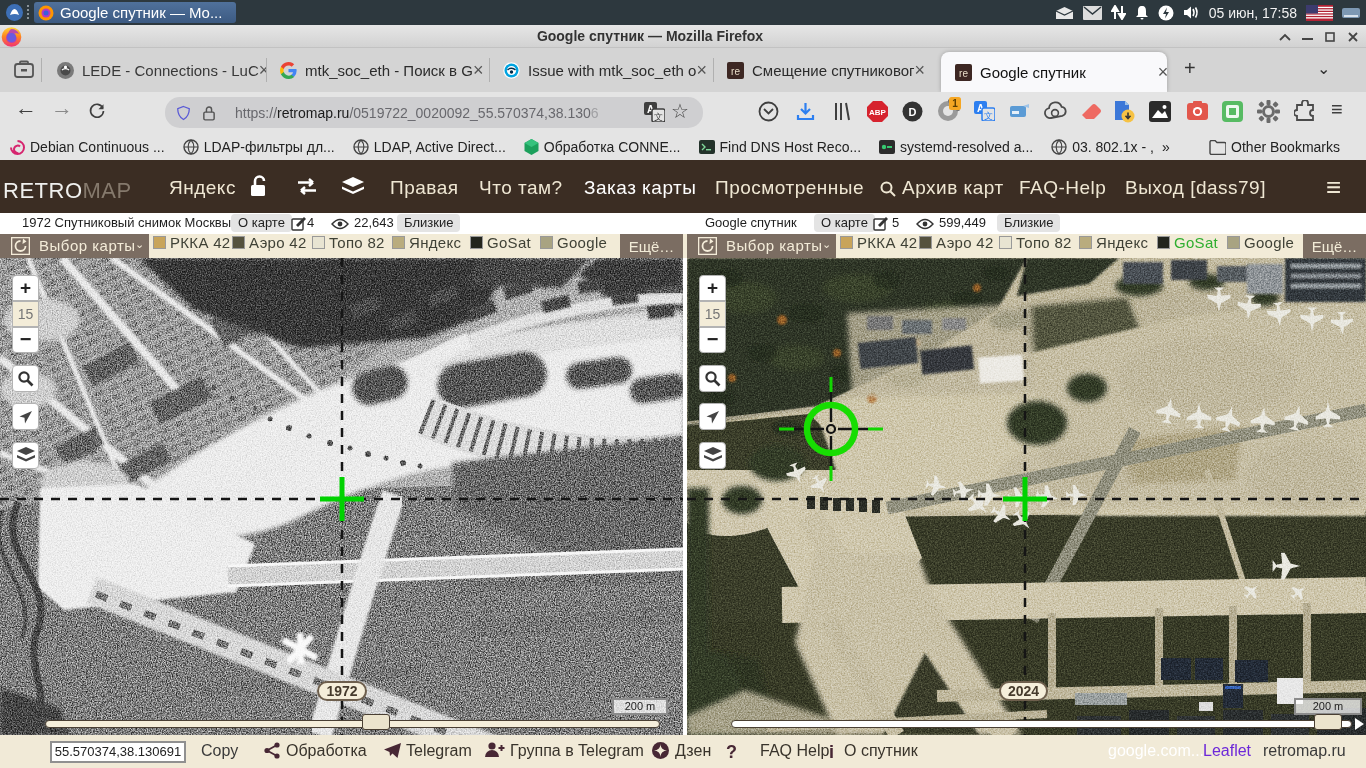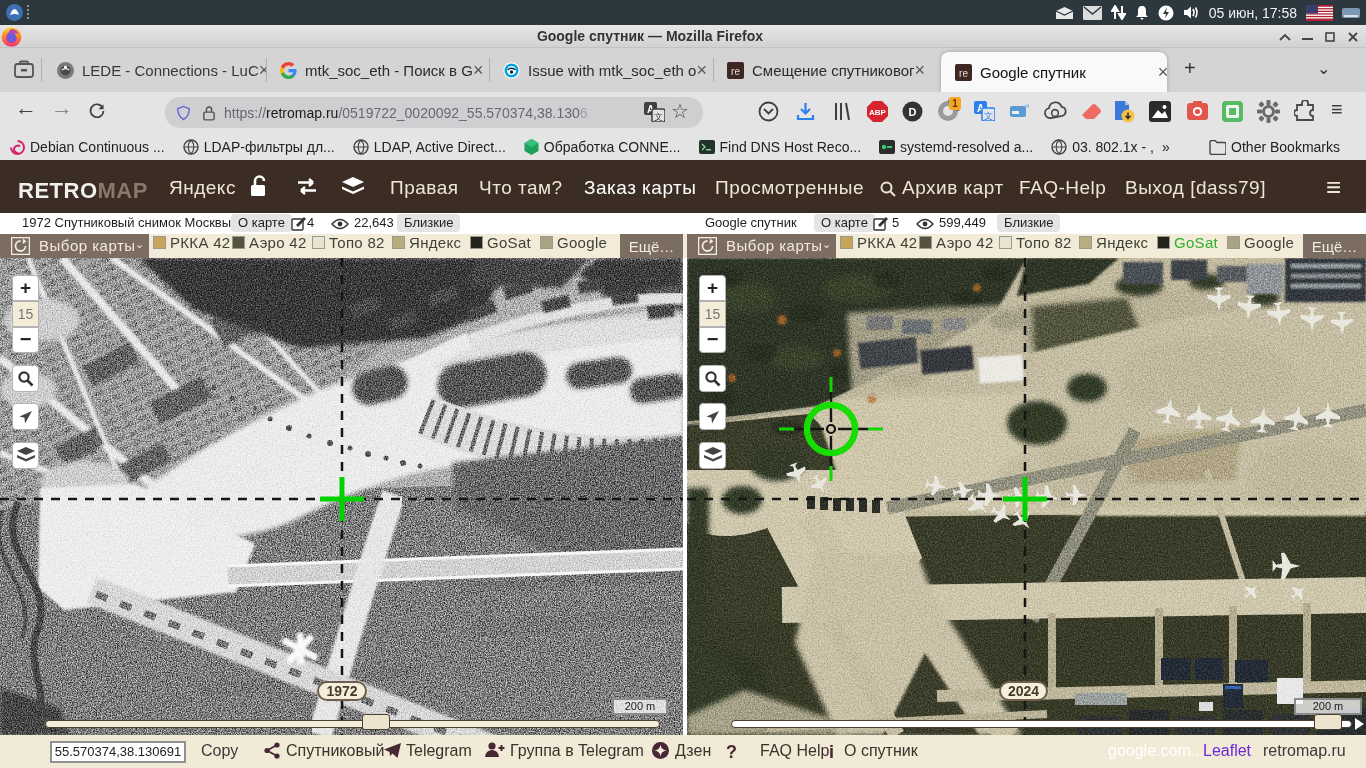--- a/index.html
+++ b/index.html
@@ -25,21 +25,21 @@
 
 #navbar{position:absolute;top:92px;left:0;width:1366px;height:42px;background:#e4e4e4}
 #urlbar{position:absolute;left:165px;top:5px;width:538px;height:31px;background:#cfcfd1;border-radius:15px;display:flex;align-items:center;font-size:14px;color:#68686d;overflow:hidden}
 .navico{position:absolute;top:6px;color:#3f3f3f}
 
 #bmbar{position:absolute;top:134px;left:0;width:1366px;height:26px;background:#e4e4e4;display:flex;align-items:center;font-size:14px;color:#222}
 .bm{display:flex;align-items:center;margin-right:18px;white-space:nowrap}
 .bm svg{margin-right:5px}
 
 #rmheader{position:absolute;top:160px;left:0;width:1366px;height:53px;background:#3b2d23;color:#efe7d3}
-#rmheader .logo{position:absolute;left:18px;top:18px;font-size:22px;letter-spacing:.5px;color:#f0f0ee;font-weight:bold}
+#rmheader .logo{position:absolute;left:3px;top:18px;font-size:22px;letter-spacing:.5px;color:#f0f0ee;font-weight:normal}
 #rmheader .logo span{color:#85796c}
 .rmnav{position:absolute;top:17px;font-size:19px;letter-spacing:.5px;white-space:nowrap}
 
 #infobar{position:absolute;top:213px;left:0;width:1366px;height:21px;background:#fff;font-size:13px;color:#1d1d1d}
 .pill{position:absolute;top:1px;height:18px;background:#e4e4e4;border-radius:4px;padding:0 7px;line-height:18px;color:#222}
 
 #selbar{position:absolute;top:234px;left:0;width:1366px;height:24px;background:#f2ebd7}
 .seldrop{position:absolute;top:0;height:24px;background:#7b6d62;color:#f4ecd9}
 .selbtn{position:absolute;top:0;height:17px;display:flex;align-items:center;font-size:15px;color:#3f4136;letter-spacing:.3px}
 .selbtn .mthumb{width:13px;height:13px;margin-right:4px;border:1px solid #999}
@@ -60,20 +60,25 @@
 </style></head>
 <body>
 <div id="screen">
 
 <div id="sysbar">
   <svg class="abs" style="left:6px;top:4px" width="17" height="17">
         <circle cx="8.5" cy="8.5" r="8.5" fill="#3d6fb5"></circle>
         <path d="M4 11 Q6 5 8.5 5 Q11 5 13 11 Q9 9 4 11" fill="#fff"></path>
       </svg>
   <div class="abs" style="left:27px;top:5px;width:3px;height:14px;border-left:2px dotted #8a949a"></div>
+  <div id="winbtn1"><svg width="16" height="16" style="margin-right:6px">
+          <circle cx="8" cy="8" r="7.5" fill="#ff9500"></circle>
+          <circle cx="8" cy="8" r="4.5" fill="#b33bbf"></circle>
+          <circle cx="8" cy="8" r="2.5" fill="#3b5fd9"></circle>
+        </svg>Google спутник — Mo...</div>
   <div id="sysright">
     <svg width="19" height="14">
           <rect x="0" y="0" width="19" height="14" fill="none"></rect>
           <path d="M1 13 L1 5 L9.5 1 L18 5 L18 13 Z" fill="#e8e8e8"></path>
           <path d="M1 5 L9.5 9 L18 5" stroke="#2d383e" stroke-width="1.2" fill="none"></path>
         </svg>
     <svg width="19" height="14">
           <rect x="0" y="0" width="19" height="14" rx="1" fill="#ddd"></rect>
           <path d="M1 1 L9.5 8 L18 1" stroke="#2d383e" stroke-width="1.5" fill="none"></path>
         </svg>
@@ -202,21 +207,21 @@
         <path d="M21.5 3 L21.5 10 L14.5 10 Z" fill="#3f3f3f"></path>
       </svg>
   <div id="urlbar">
     <svg style="margin-left:12px" width="13" height="16" viewBox="0 0 18 20">
           <path d="M9 1 L17 4 C17 11 14 16 9 19 C4 16 1 11 1 4 Z" fill="none" stroke="#5b5bd6" stroke-width="1.8"></path>
         </svg>
     <svg style="margin-left:13px" width="12" height="16" viewBox="0 0 14 18">
           <rect x="1" y="8" width="12" height="9" rx="1.5" fill="none" stroke="#555" stroke-width="1.7"></rect>
           <path d="M4 8 L4 5 a3 3 0 0 1 6 0 L10 8" fill="none" stroke="#555" stroke-width="1.7"></path>
         </svg>
-    <span style="margin-left:9px;display:inline-block;max-width:420px;overflow:hidden;white-space:nowrap">https://<b style="color:#1b1b1b;font-weight:normal">retromap.ru</b>/0519722_0020092_55.570374,38.130<span style="opacity:.45">6</span></span>
+    <span style="margin-left:20px;display:inline-block;max-width:420px;overflow:hidden;white-space:nowrap">https://<b style="color:#1b1b1b;font-weight:normal">retromap.ru</b>/0519722_0020092_55.570374,38.130<span style="opacity:.45">6</span></span>
   </div>
   <svg class="navico" style="left:644px;top:10px" width="21" height="20" viewBox="0 0 21 20">
         <rect x="0" y="0" width="13" height="13" rx="2" fill="#3f3f3f"></rect>
         <text x="6.5" y="10.5" font-size="10" fill="#fff" text-anchor="middle" font-weight="bold">A</text>
         <rect x="8" y="7" width="13" height="13" rx="2" fill="#e4e4e4" stroke="#3f3f3f" stroke-width="1.5"></rect>
         <text x="14.5" y="17.5" font-size="9" fill="#3f3f3f" text-anchor="middle">文</text>
       </svg>
   <div class="navico" style="left:671px;top:7px;font-size:20px;color:#4a4a4a">☆</div>
 
   <svg class="navico" style="left:758px;top:9px" width="21" height="21" viewBox="0 0 21 21">
@@ -800,21 +805,21 @@
   <div id="coordbox">55.570374,38.130691</div>
   <div class="fitem" style="left:201px;color:#3a3a3a">Copy</div>
   <svg class="abs" style="left:264px;top:7px" width="16" height="17" viewBox="0 0 16 17">
         <g fill="#472734">
           <circle cx="13" cy="3" r="2.6"></circle>
           <circle cx="3" cy="8.5" r="2.6"></circle>
           <circle cx="13" cy="14" r="2.6"></circle>
           <path d="M3 8.5 L13 3 M3 8.5 L13 14" stroke="#472734" stroke-width="1.8"></path>
         </g>
       </svg>
-  <div class="fitem" style="left:286px">Спутниковый</div>
+  <div class="fitem" style="left:286px">Обработка</div>
   <svg class="abs" style="left:384px;top:8px" width="17" height="15" viewBox="0 0 17 15">
         <path d="M0 6.5 L17 0 L13.5 15 L8.5 10.5 L6 13 L5.5 9 Z" fill="#472734"></path>
       </svg>
   <div class="fitem" style="left:406px">Telegram</div>
   <svg class="abs" style="left:485px;top:7px" width="20" height="16" viewBox="0 0 20 16">
         <circle cx="7" cy="4" r="3.6" fill="#472734"></circle>
         <path d="M0 15 a7 7 0 0 1 14 0 Z" fill="#472734"></path>
         <path d="M16.5 3 L16.5 9 M13.5 6 L19.5 6" stroke="#472734" stroke-width="2"></path>
       </svg>
   <div class="fitem" style="left:510px">Группа в Telegram</div>

